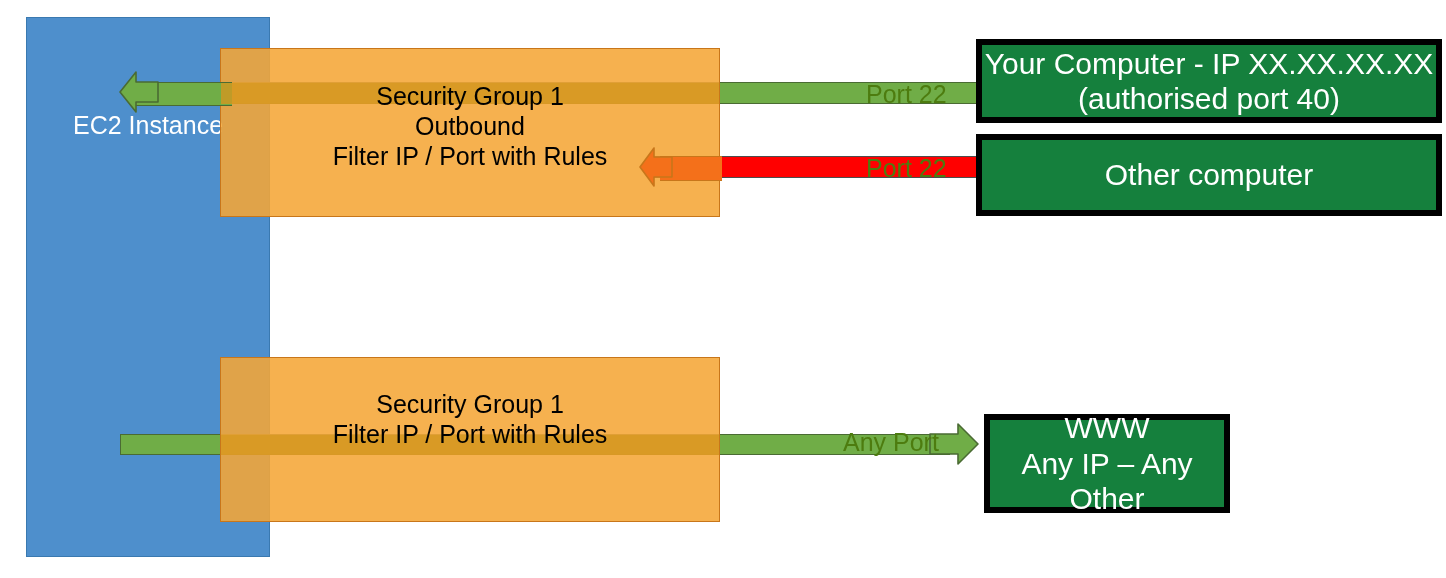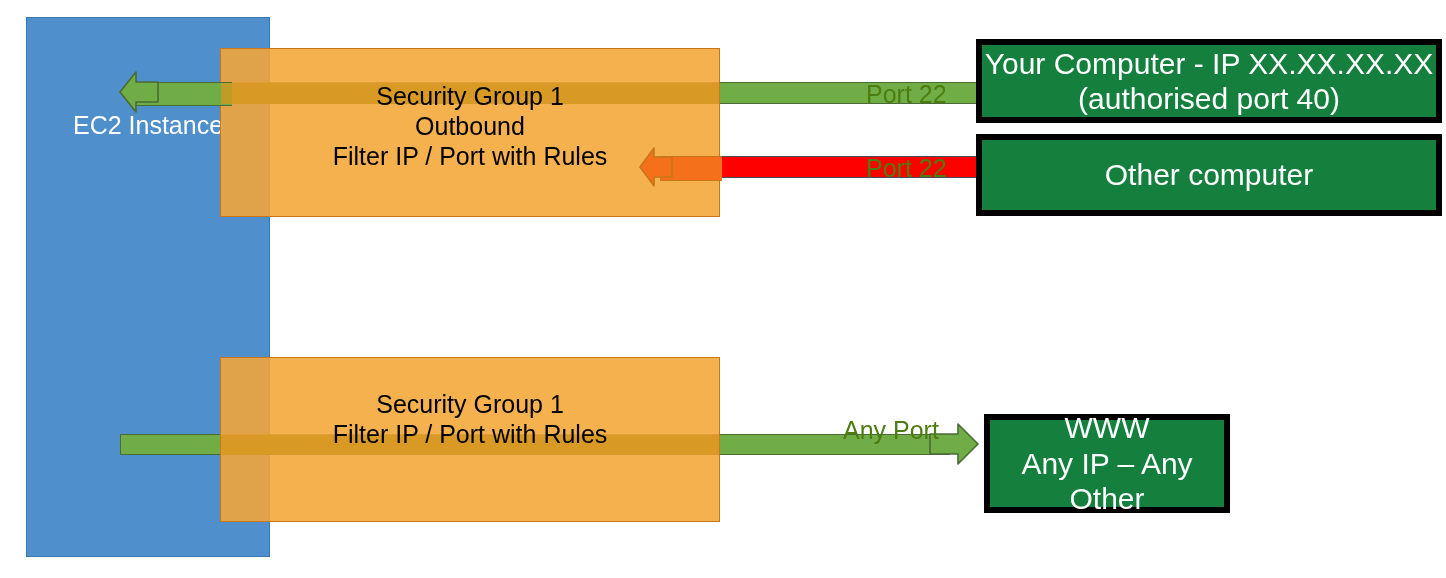--- a/index.html
+++ b/index.html
@@ -185,21 +185,21 @@
   
   .bar-text {
     position: absolute;
     z-index: 7;
     color: #4d7c0f;
     font-size: 25px;
     pointer-events: none;
   }
   #label-port22-green { left: 866px; top: 80px; }
   #label-port22-red   { left: 866px; top: 154px; }
-  #label-anyport      { left: 843px; top: 416px; }
+  #label-anyport      { left: 843px; top: 428px; }
   .grey-line { display: block; }
 </style>
 </head>
 <body>
 
 <div id="canvas">
 
   <div class="box" id="ec2-instance">
     <div class="ec2-label">
       <span class="grey-line">EC2 Instance</span>

